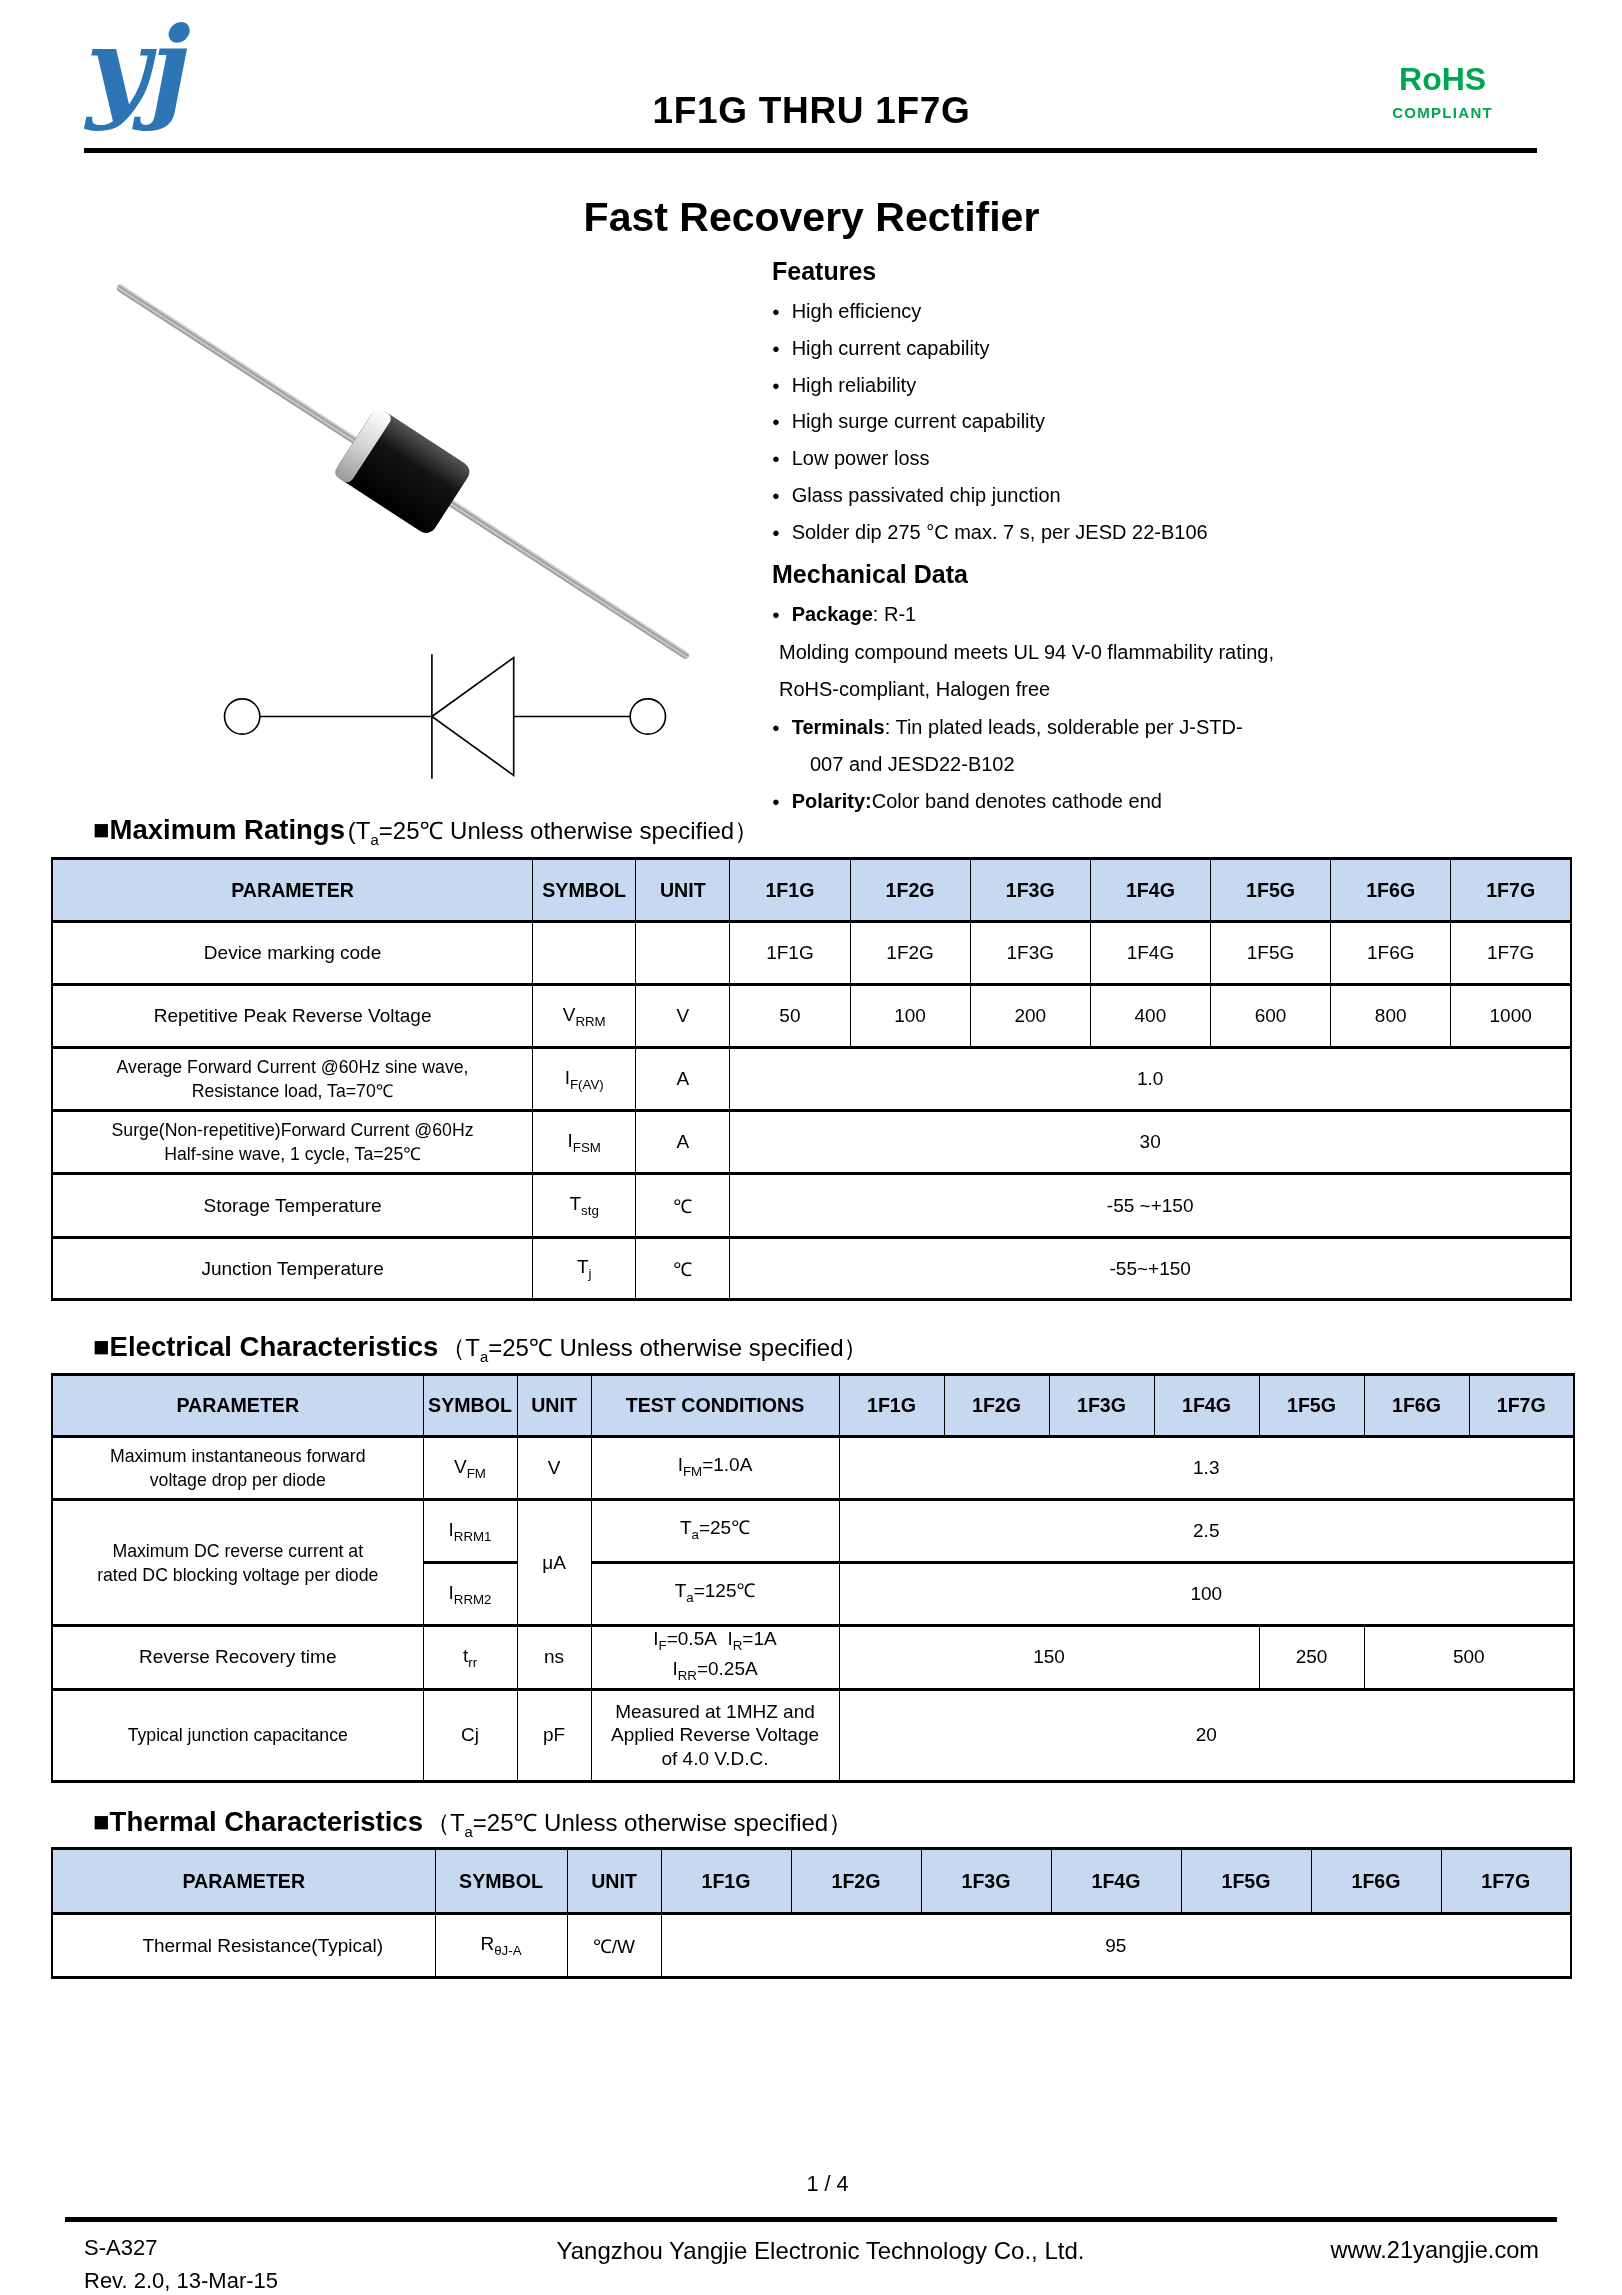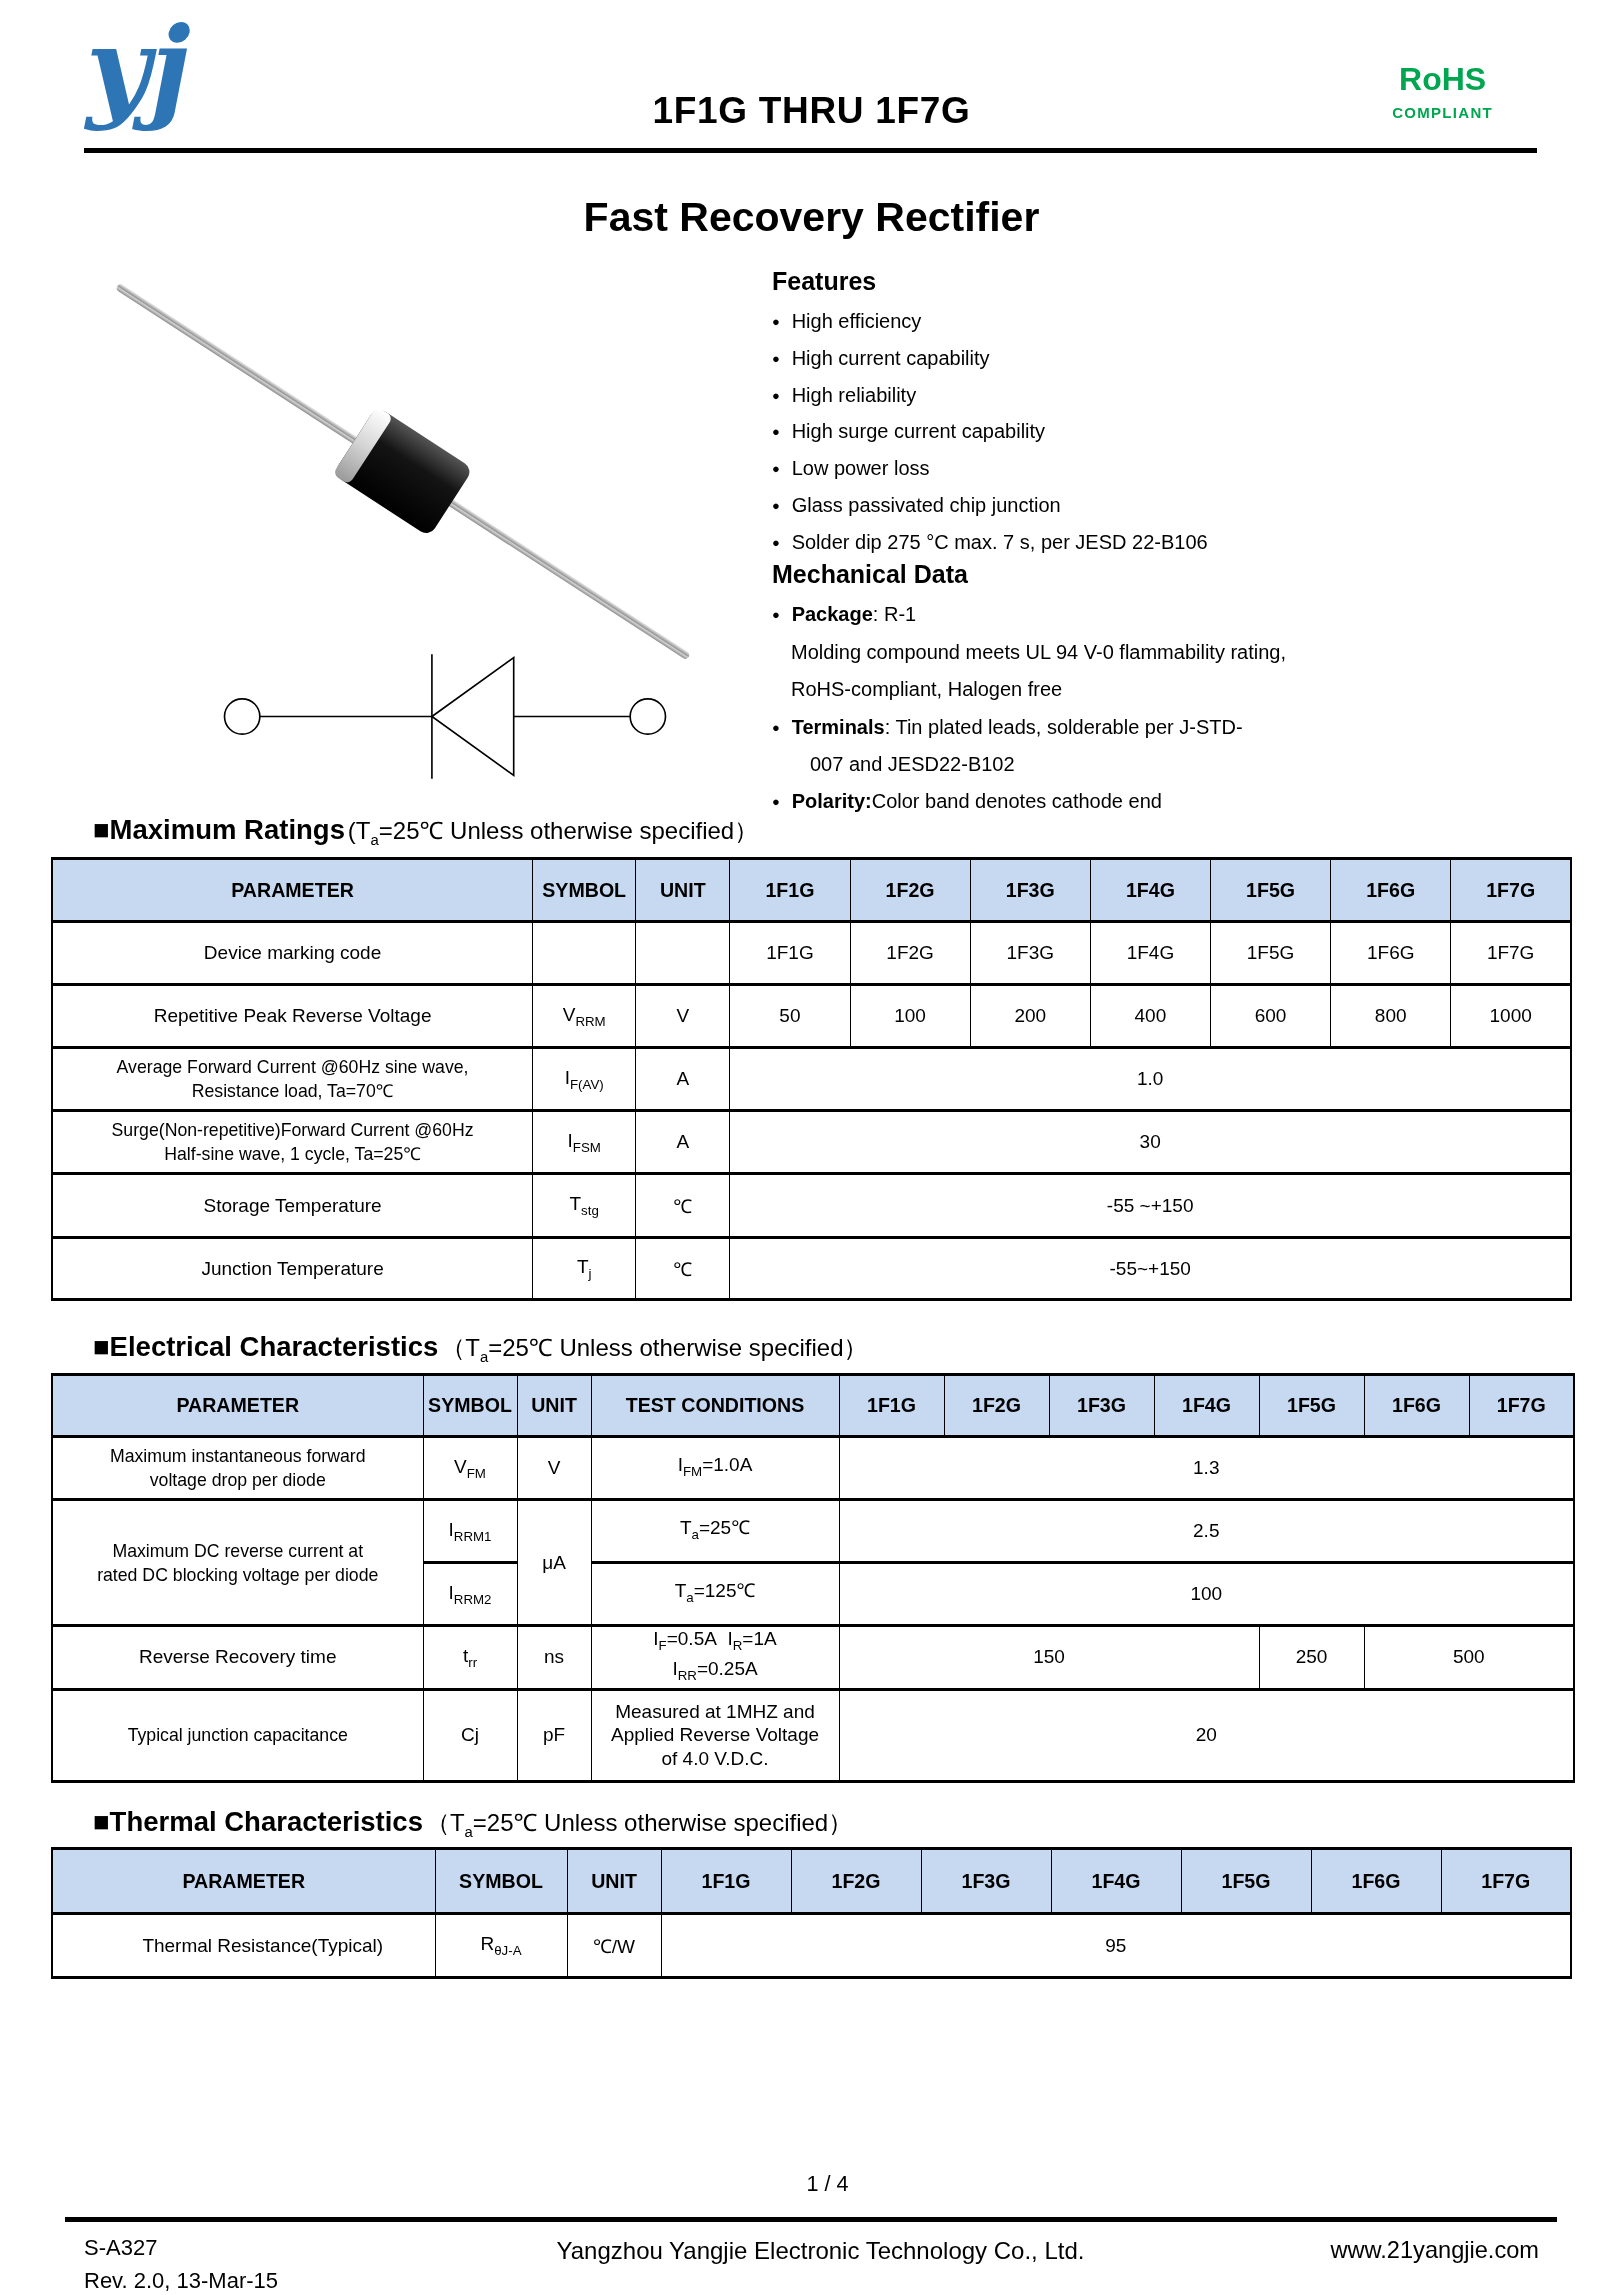--- a/index.html
+++ b/index.html
@@ -17,27 +17,27 @@
   .header-rule{position:absolute;left:84px;width:1453px;top:148px;height:4.6px;background:#000;}
 
   .main-title{position:absolute;left:0;top:194px;width:100%;text-align:center;
         font-size:41px;font-weight:bold;}
 
   
   .diode-photo{position:absolute;left:92px;top:262px;}
   .diode-symbol{position:absolute;left:216px;top:641px;}
 
   
-  .feat-block{position:absolute;left:772px;top:267px;width:798px;}
+  .feat-block{position:absolute;left:772px;top:257px;width:798px;}
   .blk-head{font-size:25px;font-weight:bold;margin-bottom:14.4px;}
   .feat{display:flex;align-items:center;font-size:20px;margin-bottom:13.7px;}
   .blt{font-size:13px;margin-right:11.8px;line-height:1;}
   .mech-block{position:absolute;left:772px;top:560px;width:824px;}
   .mech-line{display:flex;align-items:center;font-size:20px;margin-bottom:14.4px;line-height:1.15;}
-  .mech-plain{font-size:20px;margin-bottom:14.4px;margin-left:19px;line-height:1.15;}
+  .mech-plain{font-size:20px;margin-bottom:14.4px;margin-left:7px;line-height:1.15;}
   .mech-indent{font-size:20px;margin-bottom:14.4px;padding-left:38px;line-height:1.15;}
   .bld{font-weight:bold;}
 
   
   .sec-head{position:absolute;left:93px;white-space:nowrap;}
   .sec-bold{font-size:27.5px;font-weight:bold;}
   .sec-cond{font-size:24px;}
   .sec-cond sub{font-size:0.62em;}
 
   

